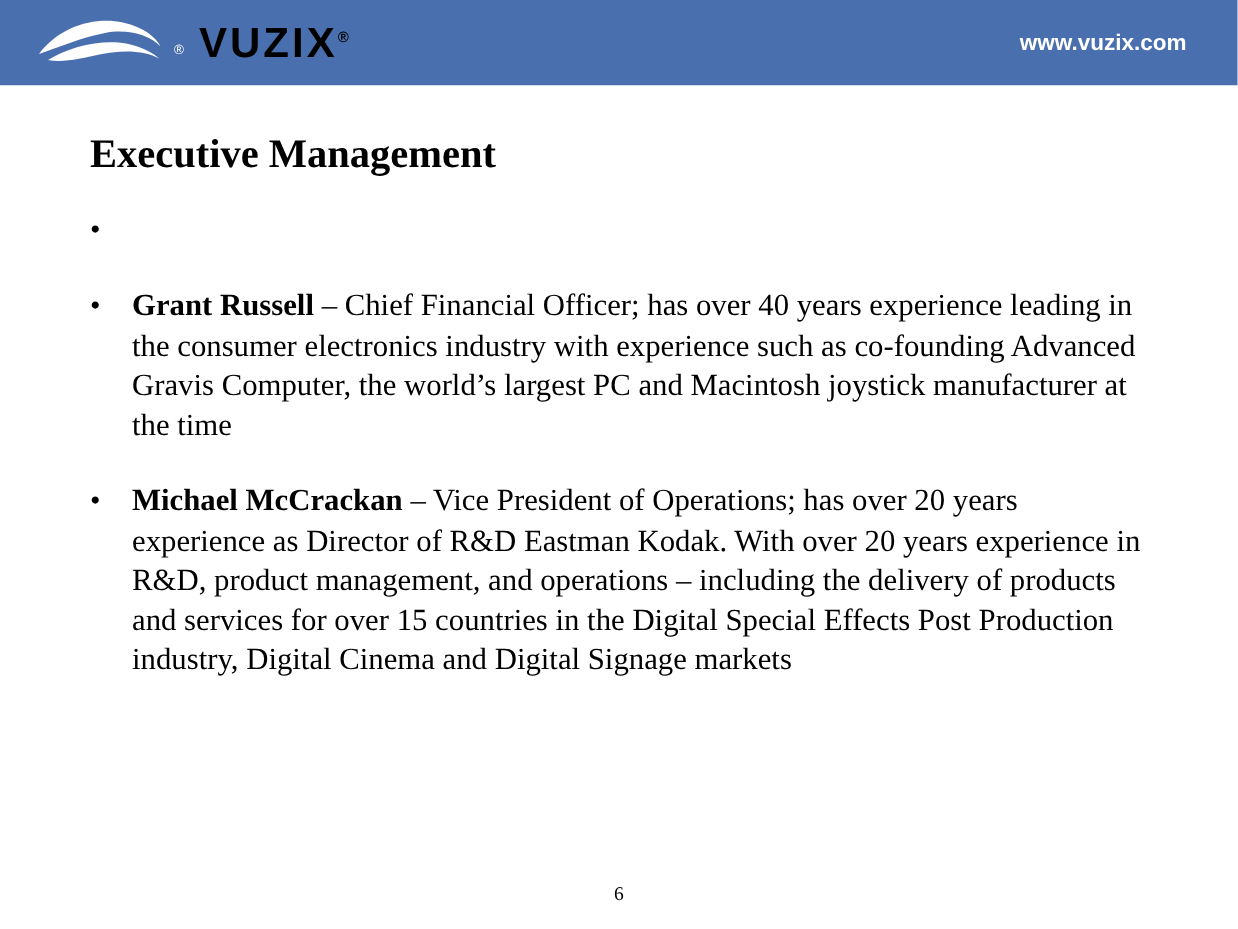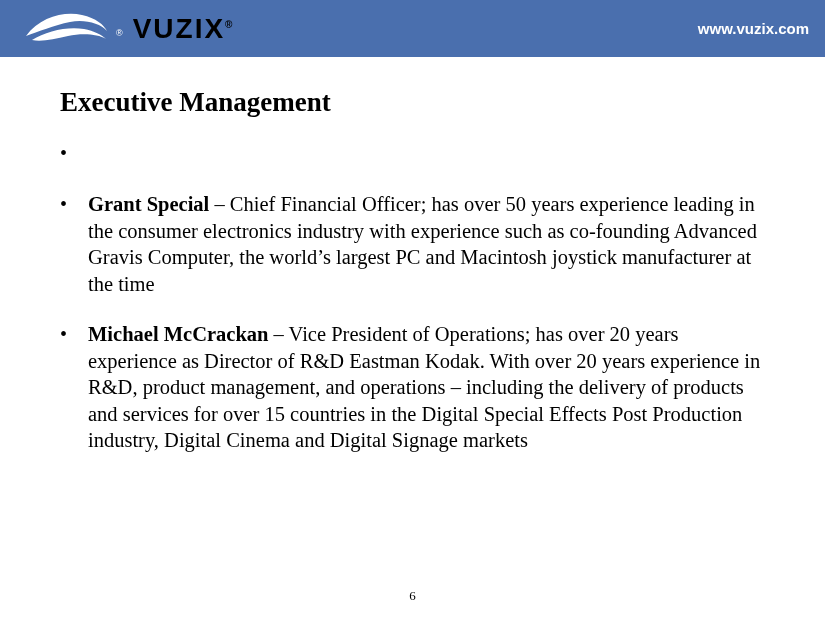--- a/index.html
+++ b/index.html
@@ -68,21 +68,21 @@
   .wordmark-reg {
     font-size: 10px;
     vertical-align: super;
     letter-spacing: 0;
   }
   .header-url {
     color: #ffffff;
     font-family: "Liberation Sans", sans-serif;
     font-weight: bold;
     font-size: 15px;
-    padding-right: 16px;
+    padding-right: 34px;
   }
   
   .content {
     position: absolute;
     left: 0;
     top: 61px;
     width: 825px;
   }
   .slide-title {
     font-family: "Liberation Serif", serif;
@@ -149,21 +149,21 @@
 
   <div class="content">
     <h1 class="slide-title">Executive Management</h1>
 
     <ul class="bullets">
       <li class="bullet">
         <span class="bullet-mark">•</span>
       </li>
       <li class="bullet">
         <span class="bullet-mark">•</span>
-        <span class="bullet-text"><span class="name">Grant Special</span><span> – Chief Financial Officer; has over 50 years experience leading in the consumer electronics industry with experience such as co-founding Advanced Gravis Computer, the world’s largest PC and Macintosh joystick manufacturer at the time</span></span>
+        <span class="bullet-text"><span class="name">Grant Russell</span><span> – Chief Financial Officer; has over 40 years experience leading in the consumer electronics industry with experience such as co-founding Advanced Gravis Computer, the world’s largest PC and Macintosh joystick manufacturer at the time</span></span>
       </li>
       <li class="bullet">
         <span class="bullet-mark">•</span>
         <span class="bullet-text"><span class="name">Michael McCrackan</span><span> – Vice President of Operations; has over 20 years experience as Director of R&amp;D Eastman Kodak. With over 20 years experience in R&amp;D, product management, and operations – including the delivery of products and services for over 15 countries in the Digital Special Effects Post Production industry, Digital Cinema and Digital Signage markets</span></span>
       </li>
     </ul>
   </div>
 
   <div class="page-number">6</div>
 </div>

